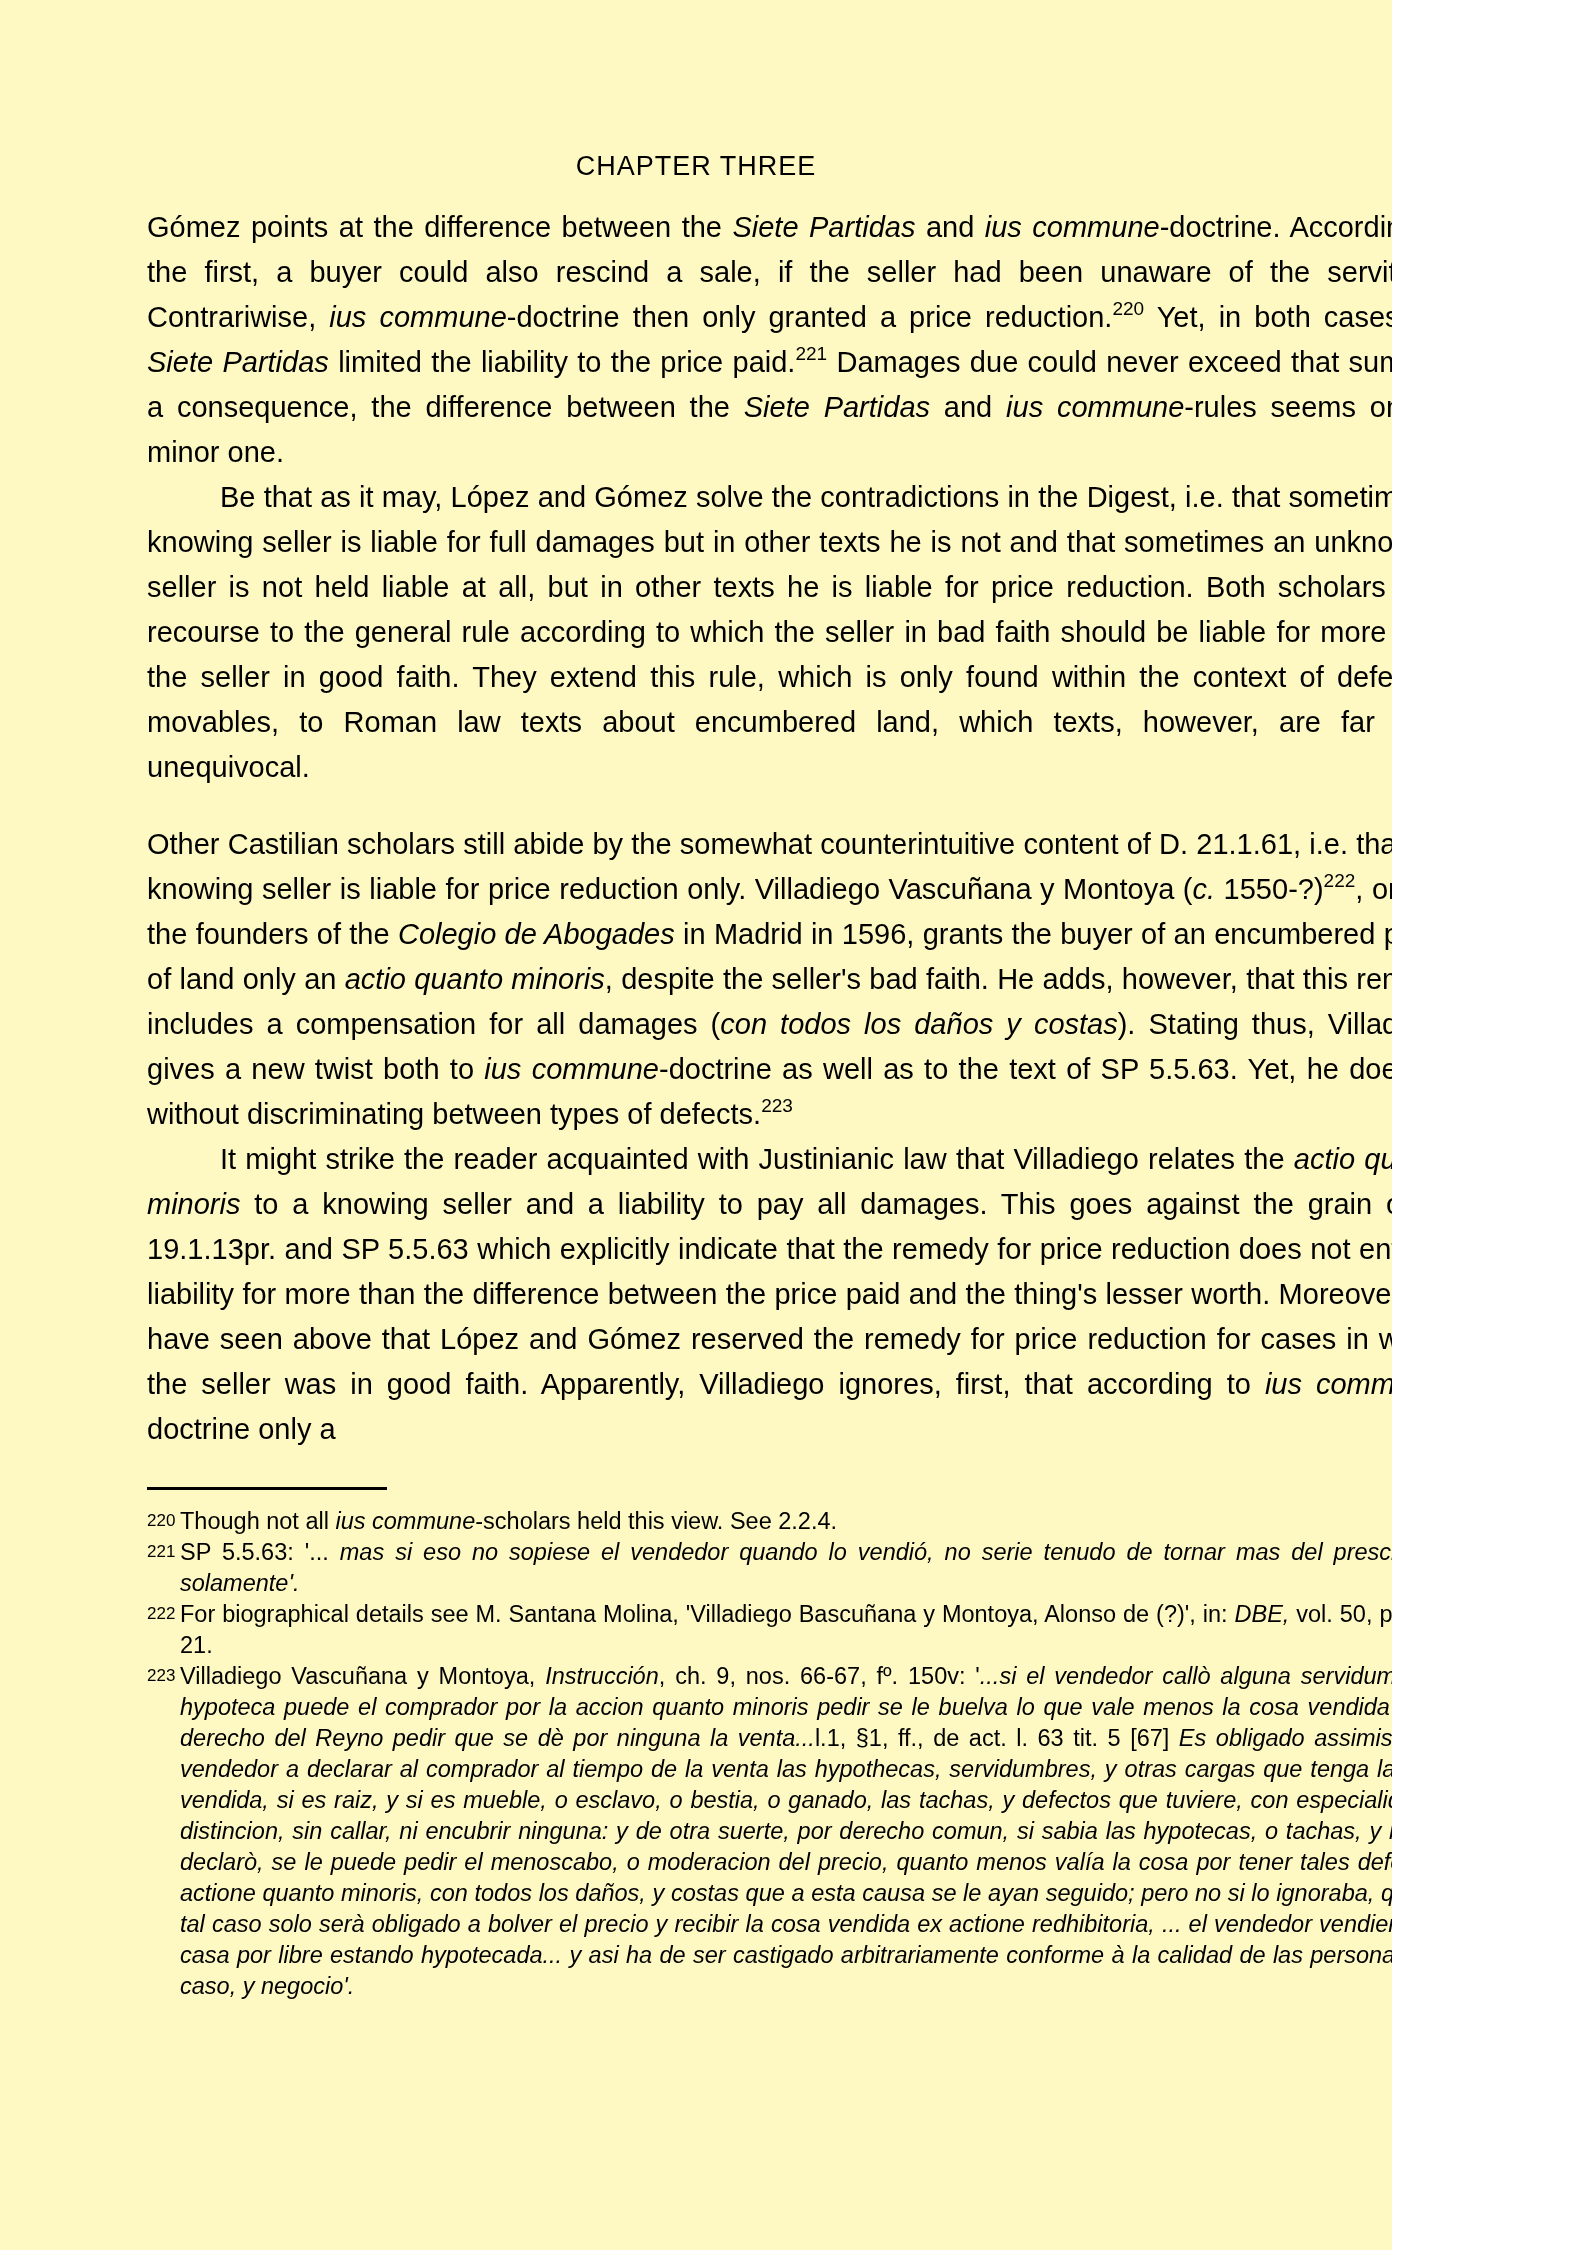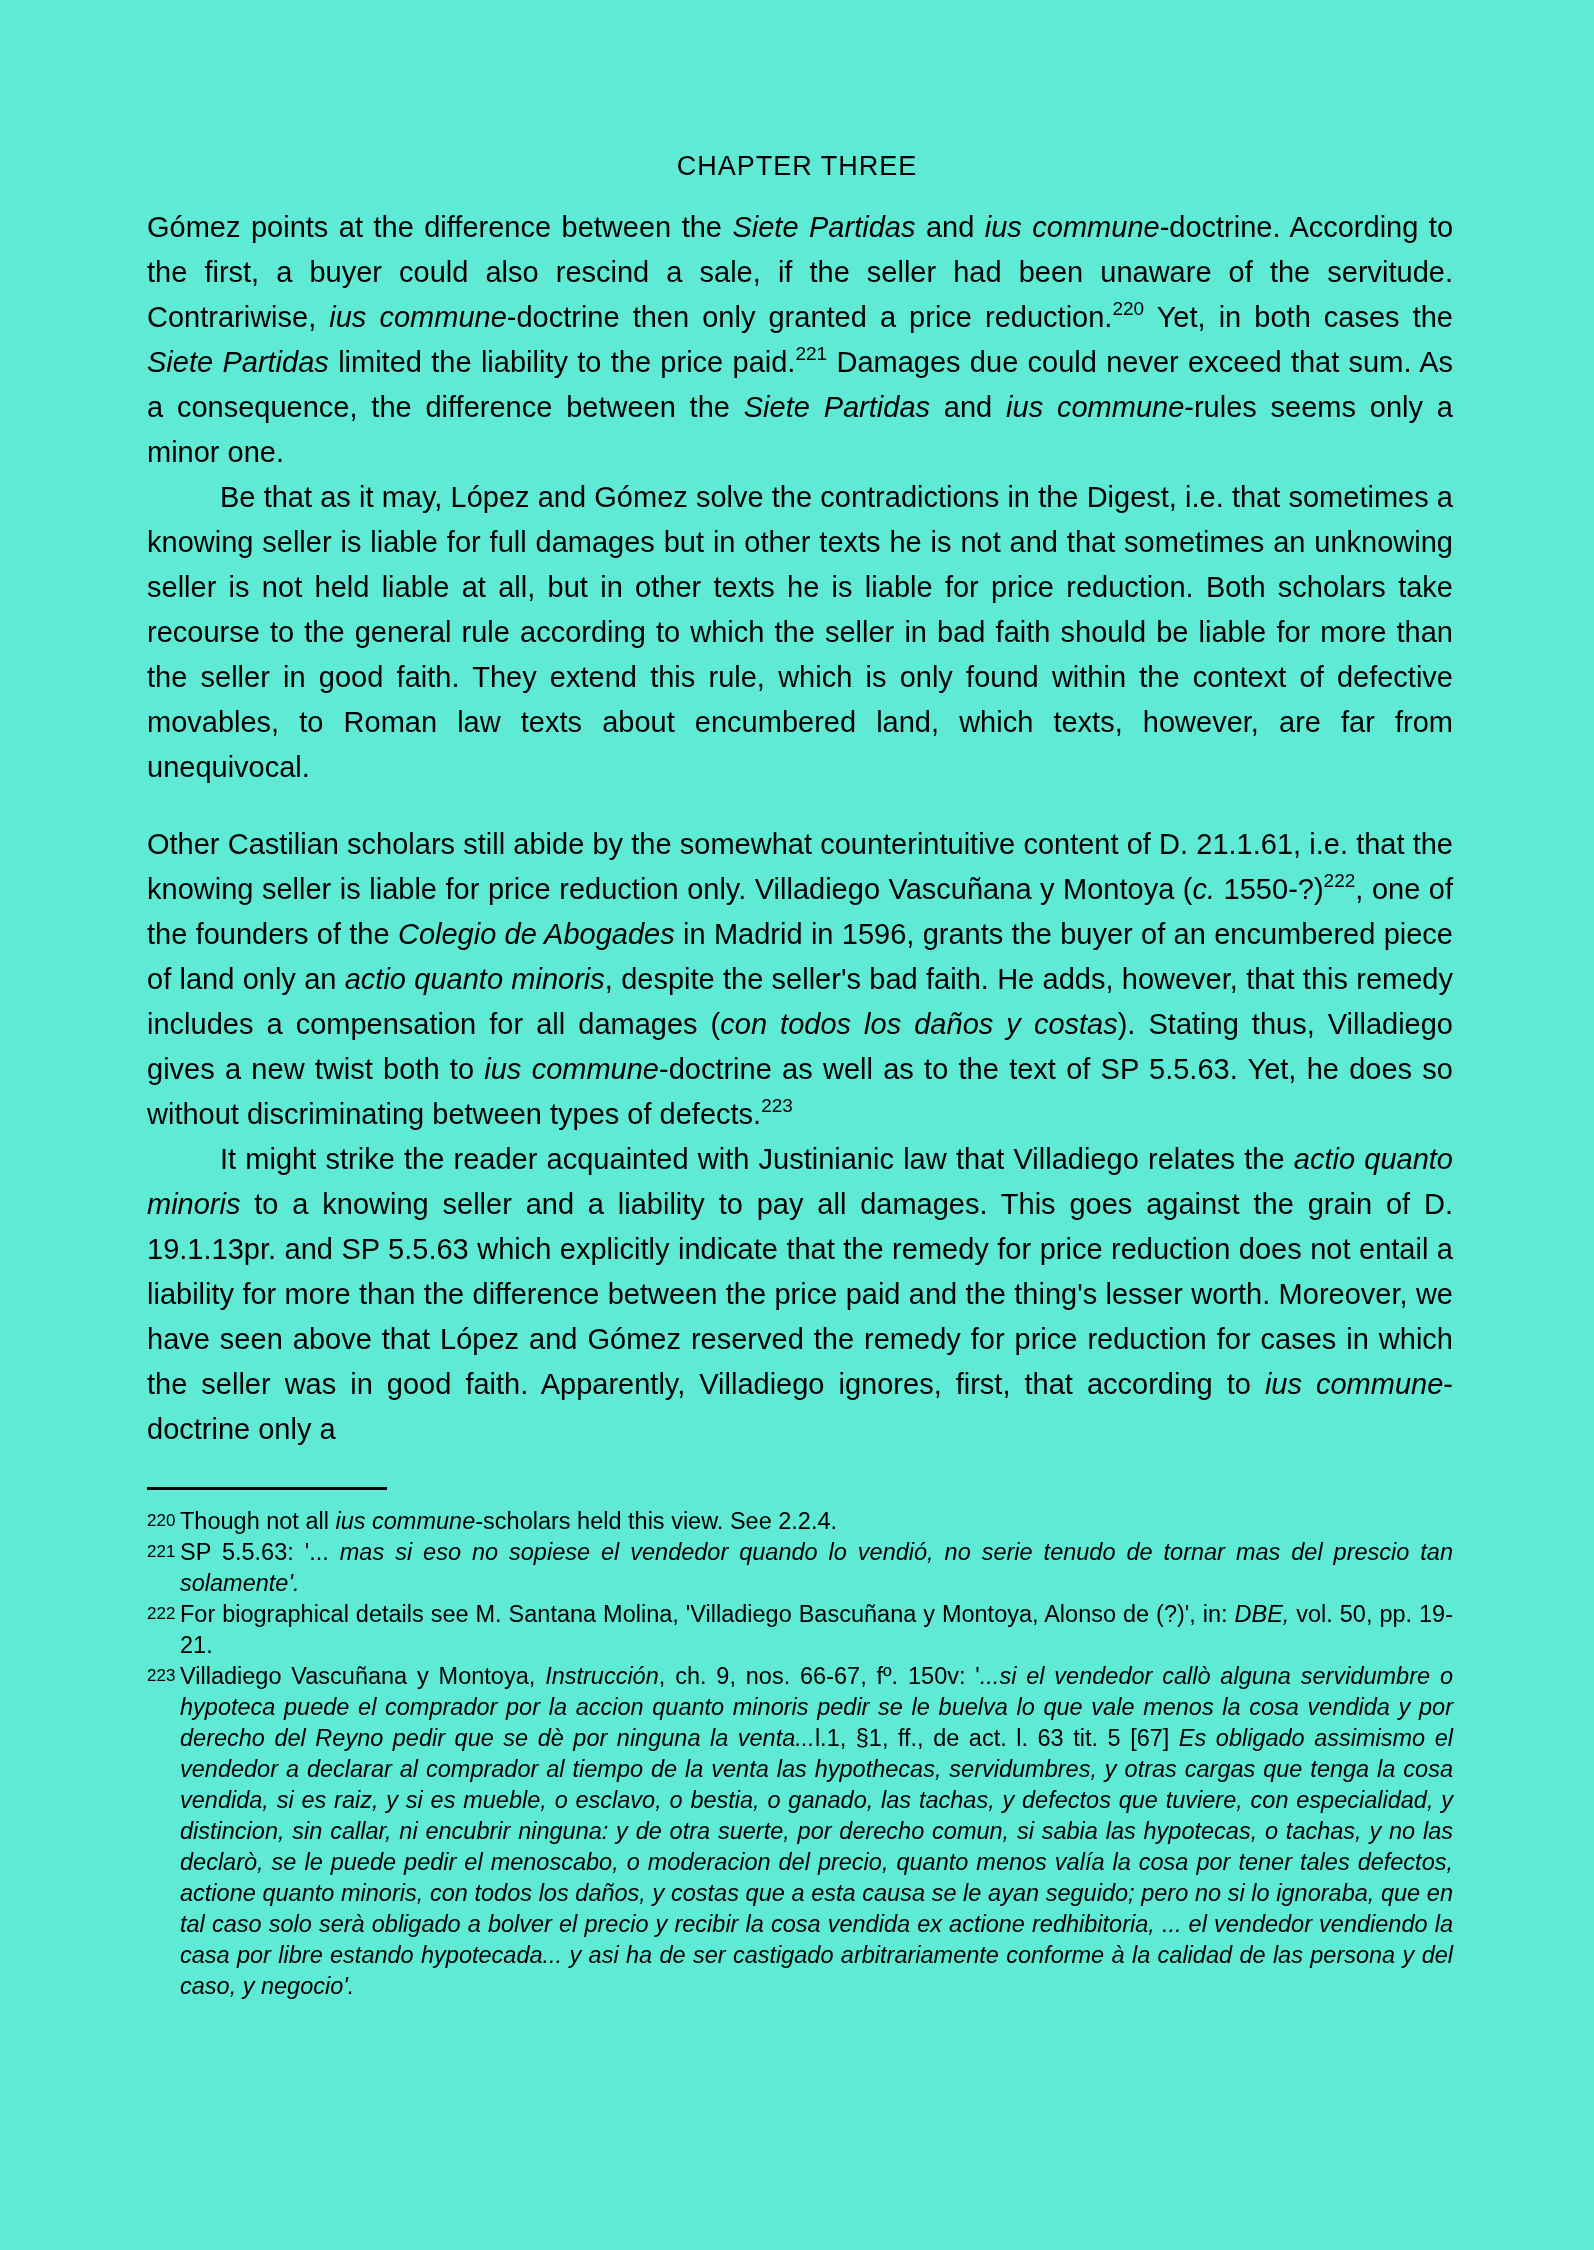--- a/index.html
+++ b/index.html
@@ -2,23 +2,23 @@
 <html><head>
 <meta charset="utf-8">
 <style>
   html, body {
     margin: 0;
     padding: 0;
     background: #ffffff;
   }
   .book-page {
     position: relative;
-    width: 1594px;
+    width: 1392px;
     height: 2250px;
-    background: #5eead4;
+    background: #fef9c3;
     color: #000000;
     font-family: "Liberation Sans", "DejaVu Sans", sans-serif;
     overflow: hidden;
   }
   .running-header {
     position: absolute;
     top: 150px;
     left: 0;
     width: 100%;
     text-align: center;

